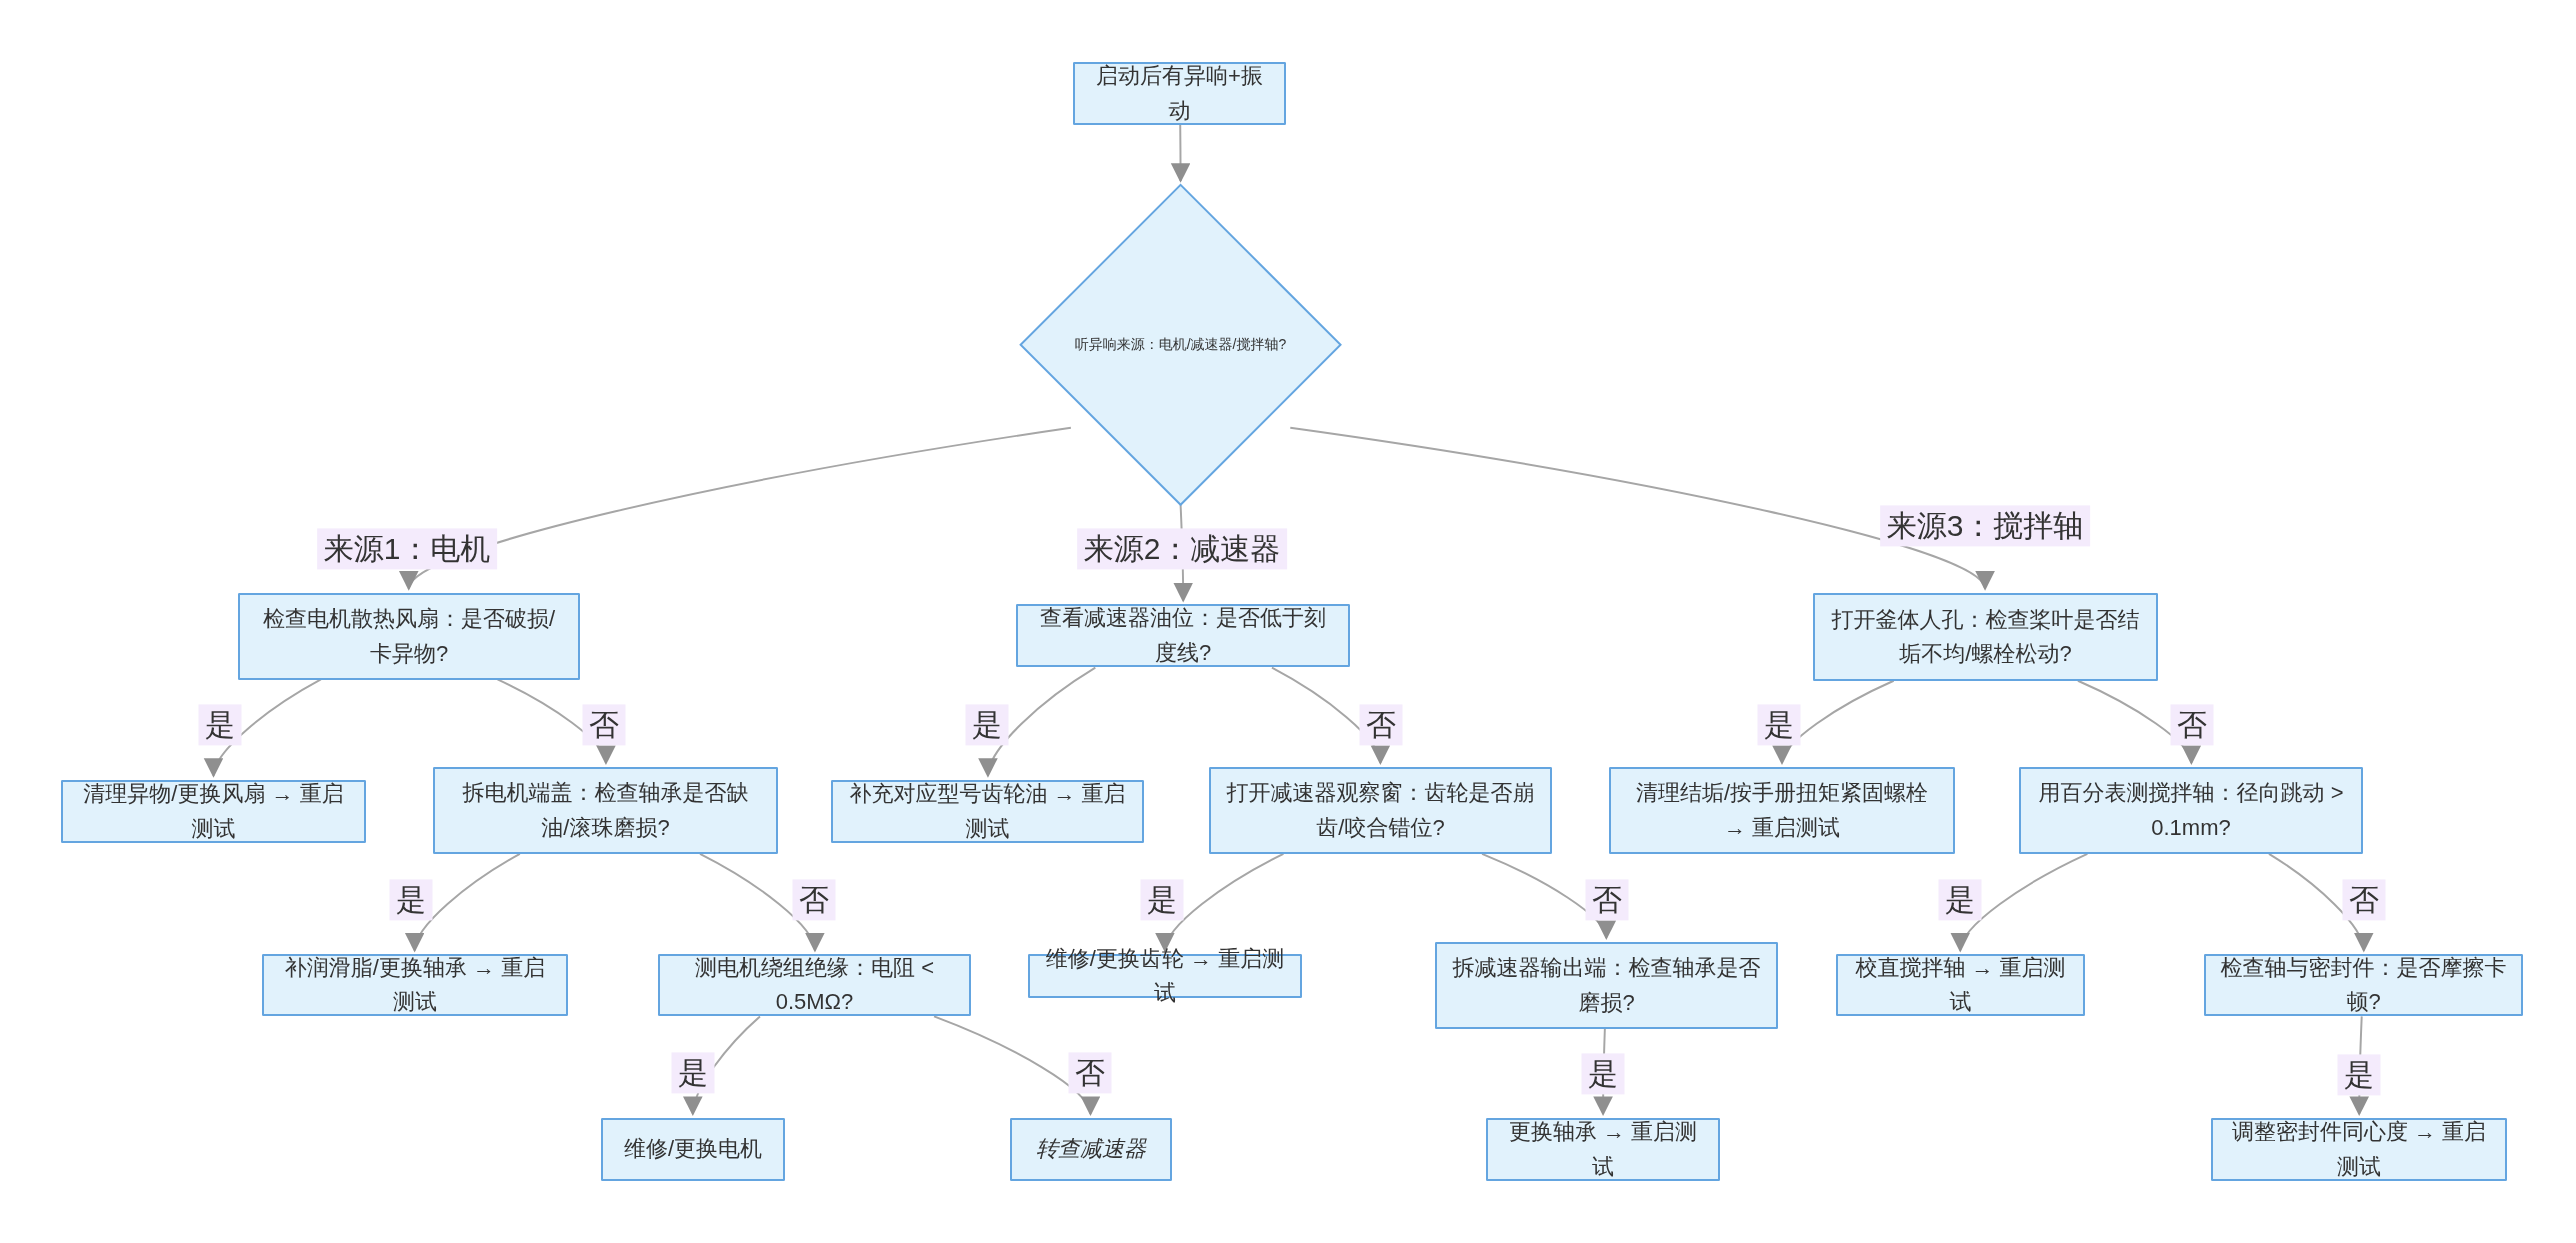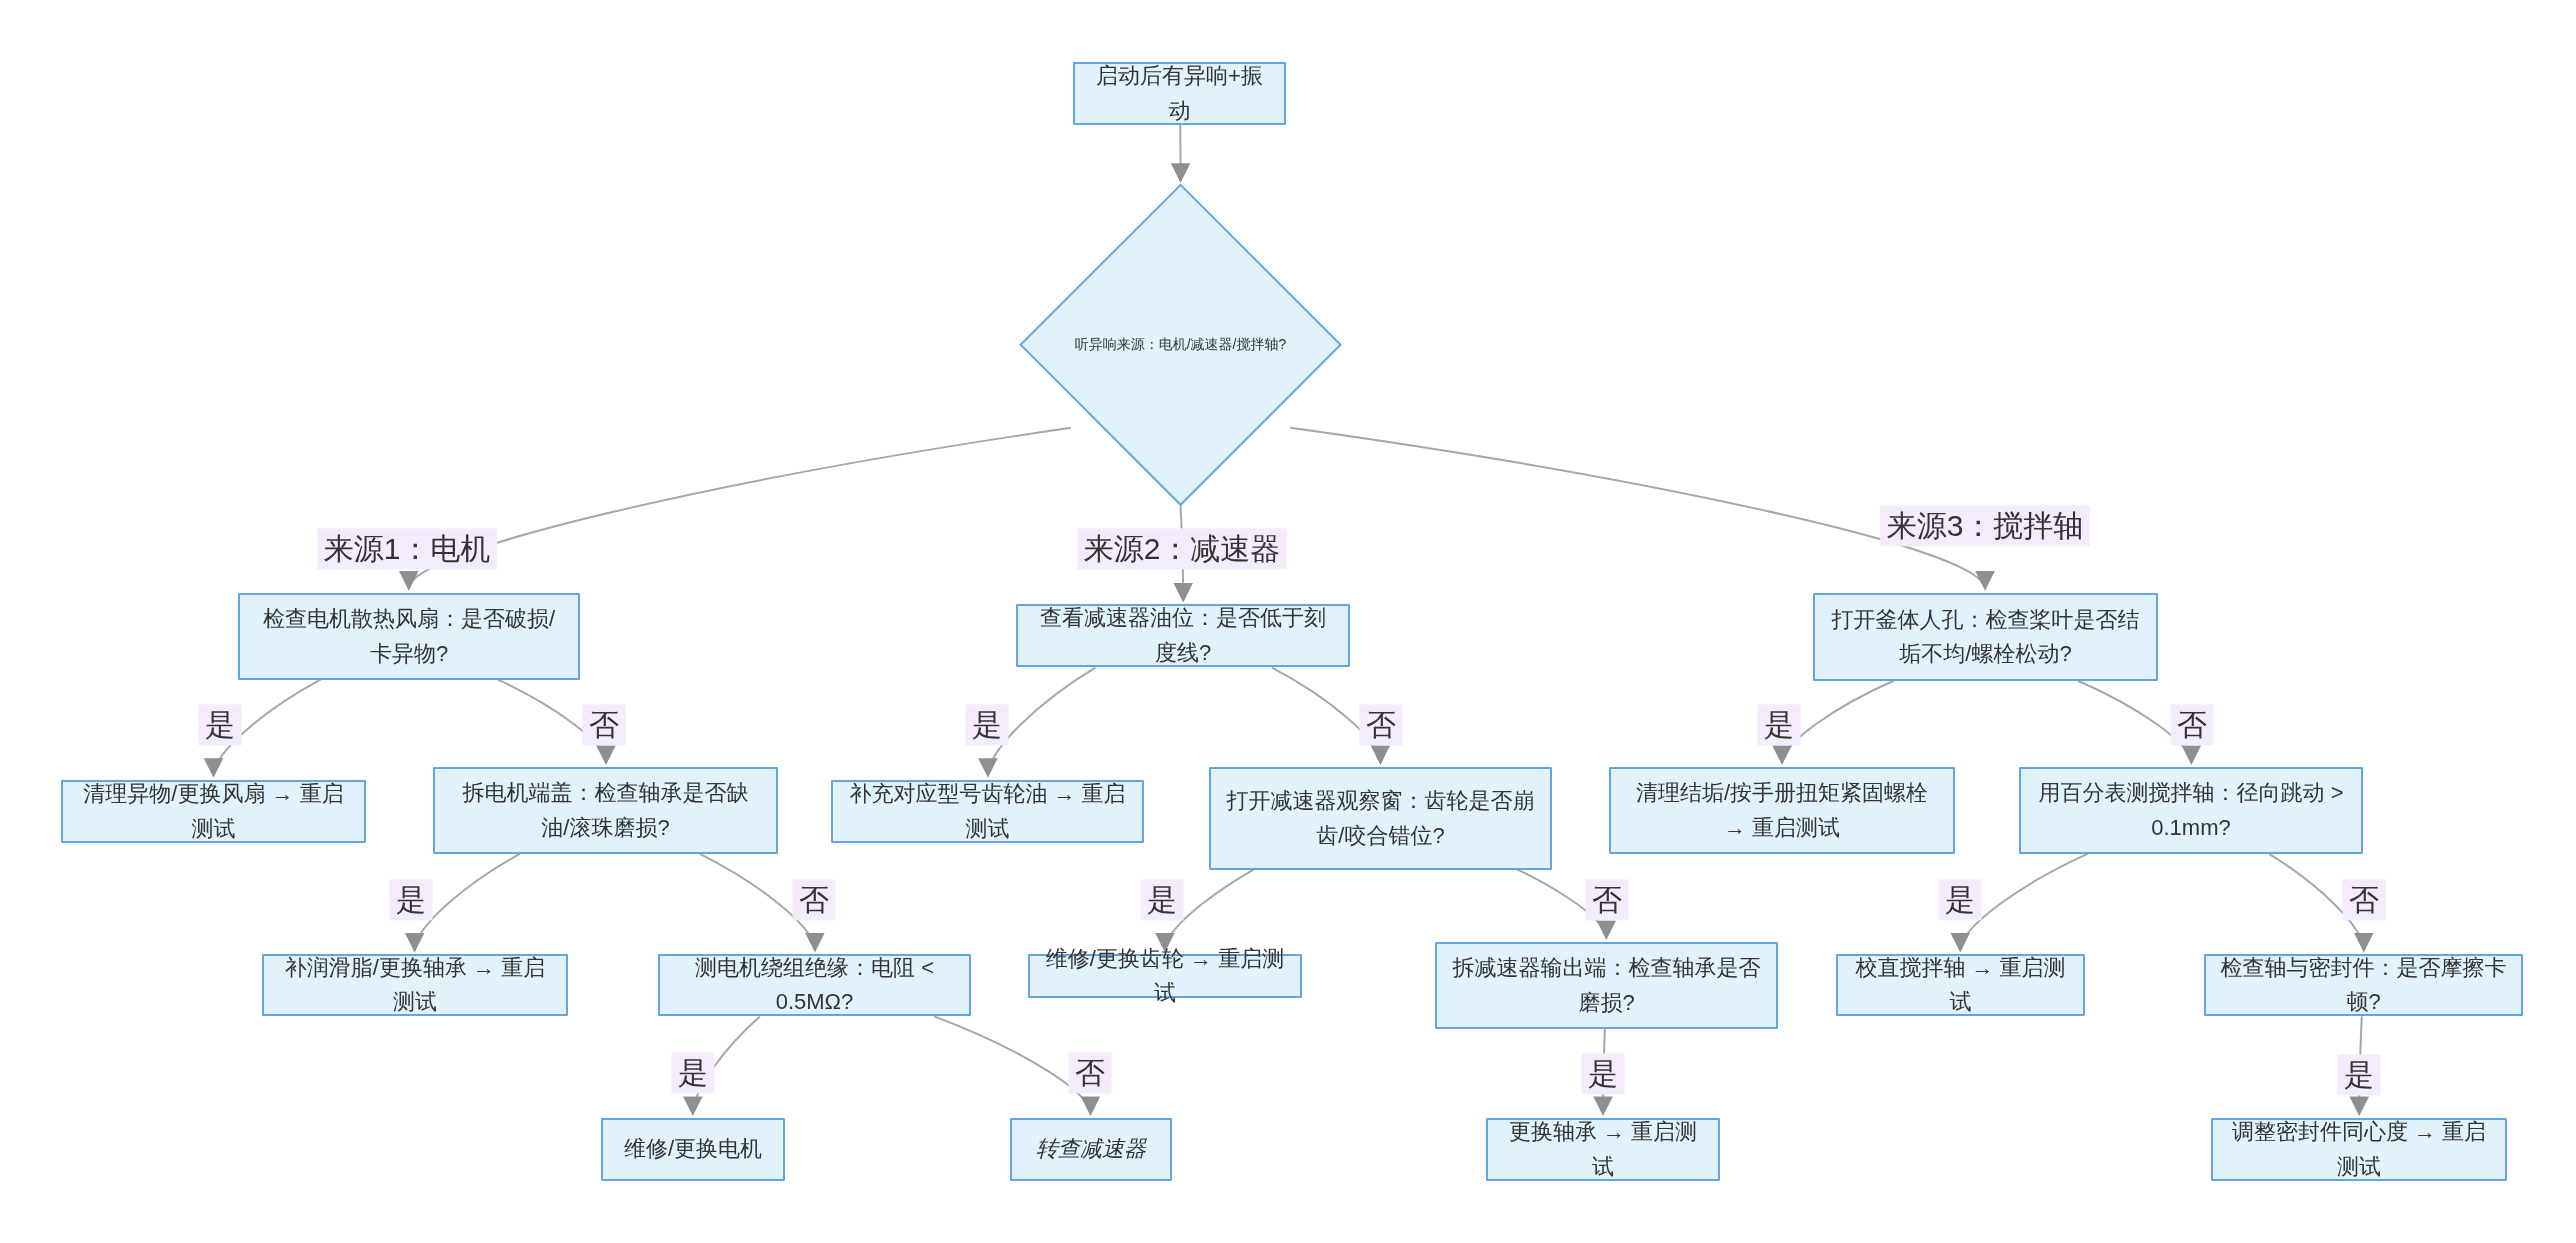--- a/index.html
+++ b/index.html
@@ -51,21 +51,21 @@
     </svg>
   <div id="nodes-layer">
       <div class="node" style="left: 1073px; top: 62px; width: 213px; height: 63px;">启动后有异响+振动</div>
       <div class="diamond-label" style="left: 1004px; top: 306px; width: 353px; height: 78px;">听异响来源：电机/减速器/搅拌轴?</div>
       <div class="node" style="left: 238px; top: 593px; width: 342px; height: 87px;">检查电机散热风扇：是否破损/卡异物?</div>
       <div class="node" style="left: 1016px; top: 604px; width: 334px; height: 63px;">查看减速器油位：是否低于刻度线?</div>
       <div class="node" style="left: 1813px; top: 593px; width: 345px; height: 88px;">打开釜体人孔：检查桨叶是否结垢不均/螺栓松动?</div>
       <div class="node" style="left: 61px; top: 780px; width: 305px; height: 63px;">清理异物/更换风扇 → 重启测试</div>
       <div class="node" style="left: 433px; top: 767px; width: 345px; height: 87px;">拆电机端盖：检查轴承是否缺油/滚珠磨损?</div>
       <div class="node" style="left: 831px; top: 780px; width: 313px; height: 63px;">补充对应型号齿轮油 → 重启测试</div>
-      <div class="node" style="left: 1209px; top: 767px; width: 343px; height: 103px;">打开减速器观察窗：齿轮是否崩齿/咬合错位?</div>
+      <div class="node" style="left: 1209px; top: 767px; width: 343px; height: 87px;">打开减速器观察窗：齿轮是否崩齿/咬合错位?</div>
       <div class="node" style="left: 1609px; top: 767px; width: 346px; height: 87px;">清理结垢/按手册扭矩紧固螺栓 → 重启测试</div>
       <div class="node" style="left: 2019px; top: 767px; width: 344px; height: 87px;">用百分表测搅拌轴：径向跳动 &gt; 0.1mm?</div>
       <div class="node" style="left: 262px; top: 954px; width: 306px; height: 62px;">补润滑脂/更换轴承 → 重启测试</div>
       <div class="node" style="left: 658px; top: 954px; width: 313px; height: 62px;">测电机绕组绝缘：电阻 &lt; 0.5MΩ?</div>
       <div class="node" style="left: 1028px; top: 954px; width: 274px; height: 44px;">维修/更换齿轮 → 重启测试</div>
       <div class="node" style="left: 1435px; top: 942px; width: 343px; height: 87px;">拆减速器输出端：检查轴承是否磨损?</div>
       <div class="node" style="left: 1836px; top: 954px; width: 249px; height: 62px;">校直搅拌轴 → 重启测试</div>
       <div class="node" style="left: 2204px; top: 954px; width: 319px; height: 62px;">检查轴与密封件：是否摩擦卡顿?</div>
       <div class="node" style="left: 601px; top: 1118px; width: 184px; height: 63px;">维修/更换电机</div>
       <div class="node" style="left: 1010px; top: 1118px; width: 162px; height: 63px; font-style: italic;">转查减速器</div>

